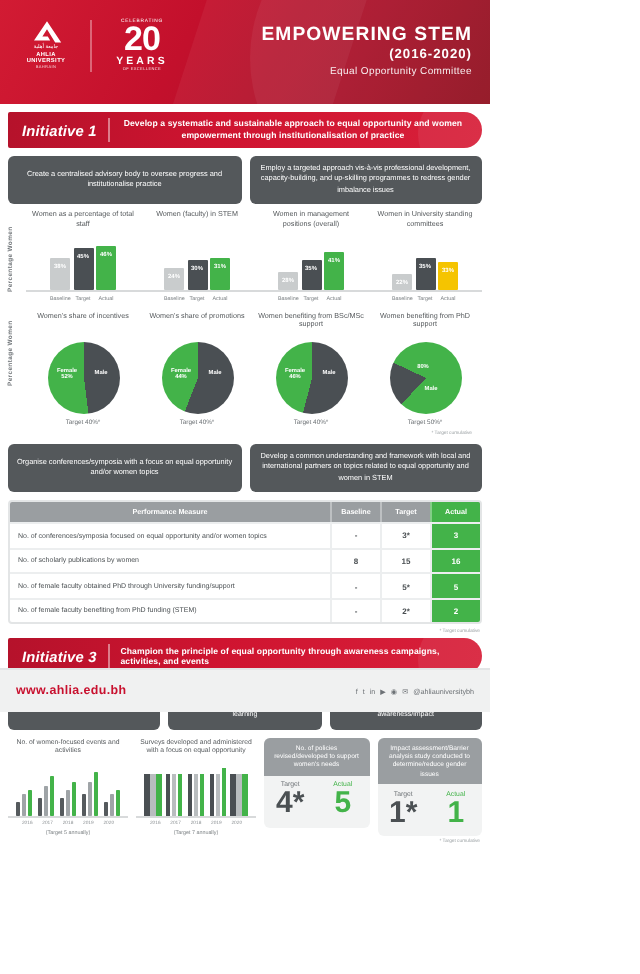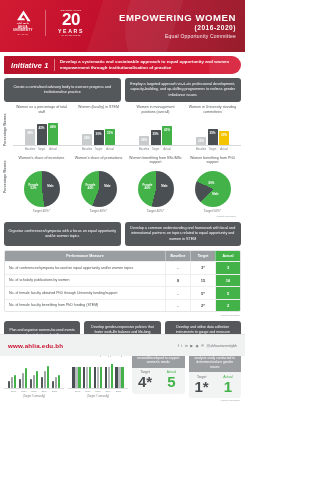--- a/index.html
+++ b/index.html
@@ -222,27 +222,27 @@
       </div>
       <div class="divider-v"></div>
       <div class="years">
         <div class="years-top">CELEBRATING</div>
         <div class="years-num">20</div>
         <div class="years-word">YEARS</div>
         <div class="years-bot">OF EXCELLENCE</div>
       </div>
     </div>
     <div class="hdr-right">
-      <div class="hdr-title">EMPOWERING WOMEN</div>
+      <div class="hdr-title">EMPOWERING STEM</div>
       <div class="hdr-years">(2016-2020)</div>
       <div class="hdr-sub">Equal Opportunity Committee</div>
     </div>
   </div>
 
-  <div style="margin-top:4px;">
+  <div style="margin-top:4px;text-align:center;">
     <div class="init-banner">
       <div class="init-tag">Initiative 1</div>
       <div class="init-sep"></div>
       <div class="init-desc">Develop a systematic and sustainable approach to equal opportunity and women empowerment through institutionalisation of practice</div>
     </div>
   </div>
 
   <div class="goals">
     <div class="goal">Create a centralised advisory body to oversee progress and institutionalise practice</div>
     <div class="goal">Employ a targeted approach vis-à-vis professional development, capacity-building, and up-skilling programmes to redress gender imbalance issues</div>
@@ -422,20 +422,27 @@
     </div>
     <div class="tr">
       <div class="td-metric">No. of female faculty benefiting from PhD funding (STEM)</div>
       <div class="td-num">-</div>
       <div class="td-num">2*</div>
       <div class="td-num act">2</div>
     </div>
   </div>
   <div class="note">* Target cumulative</div>
 
+  <div style="margin-top:2px;">
+    <div class="init-banner">
+      <div class="init-tag">Initiative 3</div>
+      <div class="init-sep"></div>
+      <div class="init-desc">Champion the principle of equal opportunity through awareness campaigns, activities, and events</div>
+    </div>
+  </div>
 
   <div class="goals goals-3">
     <div class="goal">Plan and organise women-focused events for students and staff</div>
     <div class="goal">Develop gender-responsive policies that foster work-life balance and life-long learning</div>
     <div class="goal">Develop and utilise data collection instruments to gauge and measure awareness/impact</div>
   </div>
 
   <div class="i3row">
 
     <div class="i3chart">

